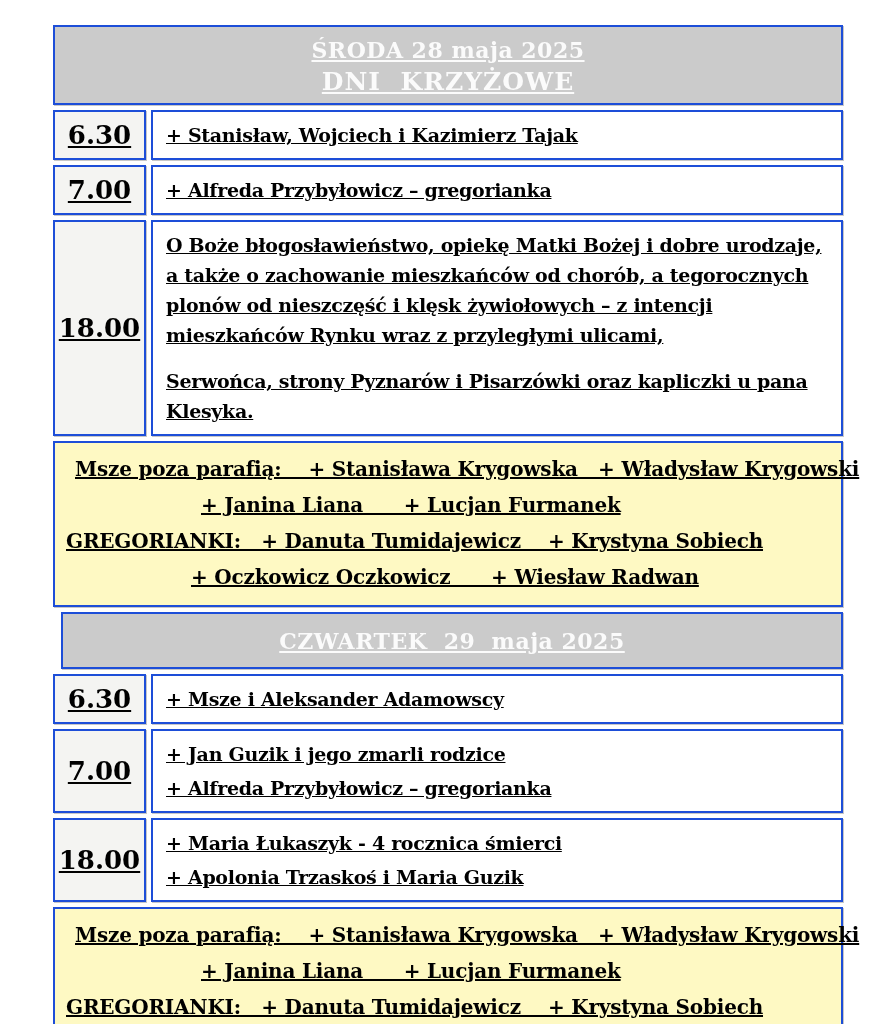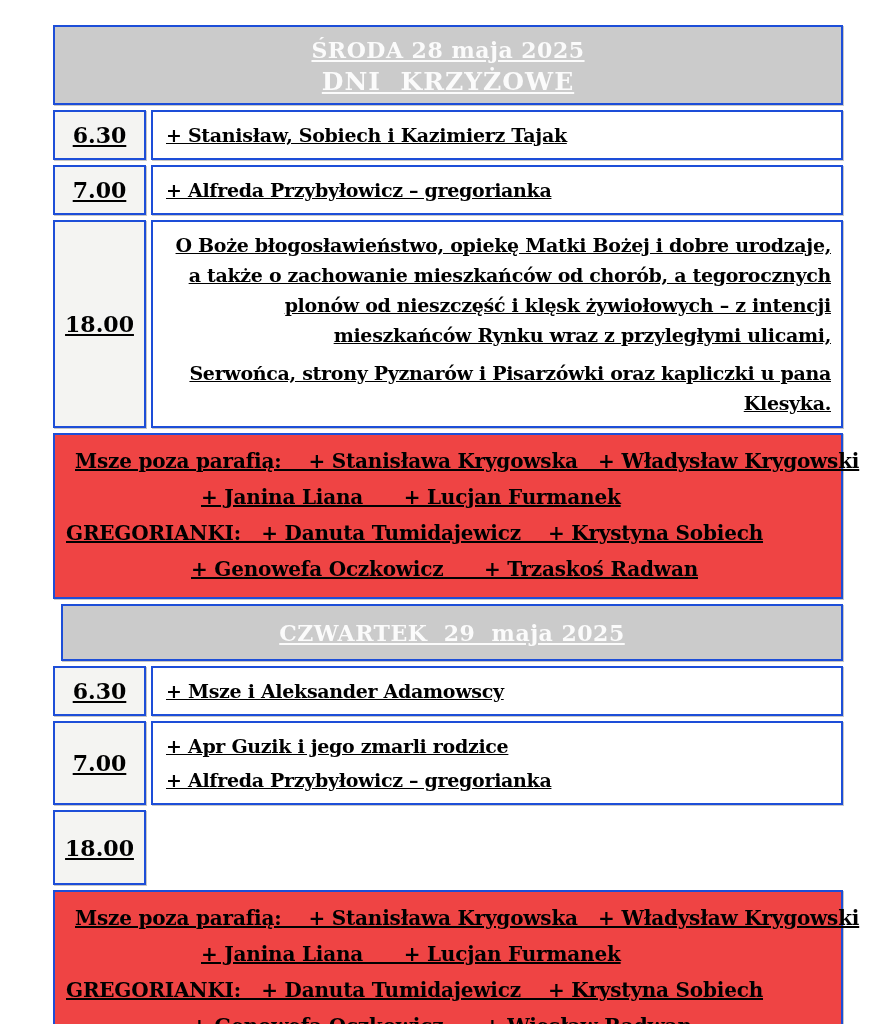--- a/index.html
+++ b/index.html
@@ -54,46 +54,46 @@
     line-height: 29px;
     letter-spacing: 1px;
     white-space: pre;
   }
   
   .time {
     background: #f4f4f2;
     display: flex;
     align-items: center;
     justify-content: center;
-    font-size: 22px;
+    font-size: 26px;
   }
   
   .intent {
     background: #ffffff;
     display: flex;
     flex-direction: column;
     justify-content: center;
     padding: 6px 10px 6px 13px;
     font-size: 19px;
     line-height: 30px;
     letter-spacing: -0.3px;
   }
   .intent .p { margin: 2px 0; }
-  .intent .p.gap { margin-top: 6px; }
+  .intent .p.gap { margin-top: 14px; }
   .h43 { min-height: 43px; }
   .h42 { min-height: 42px; }
-  .h201 { min-height: 201px; text-align: right; }
+  .h201 { min-height: 201px; }
   .h73 { min-height: 73px; }
   .h75 { min-height: 75px; }
   .h148 { min-height: 148px; }
   .h152 { min-height: 152px; }
   
   .block {
     grid-column: 1 / -1;
-    background: #ef4444;
+    background: #fef9c3;
     font-size: 20px;
     line-height: 36px;
     letter-spacing: -0.2px;
     padding: 8px 4px 10px 4px;
     display: flex;
     flex-direction: column;
     justify-content: center;
   }
   .block .line { white-space: pre; }
   .block .line:nth-child(1) { padding-left: 16px; }
@@ -107,57 +107,61 @@
 <div class="sheet">
   <div class="grid">
 
     <div class="cell band two">
       <div class="t1">ŚRODA 28 maja 2025</div>
       <div class="t2">DNI  KRZYŻOWE</div>
     </div>
 
     <div class="cell time h43">6.30</div>
     <div class="cell intent h43">
-      <div class="p">+ Stanisław, Sobiech i Kazimierz Tajak</div>
+      <div class="p">+ Stanisław, Wojciech i Kazimierz Tajak</div>
     </div>
 
     <div class="cell time h42">7.00</div>
     <div class="cell intent h42">
       <div class="p">+ Alfreda Przybyłowicz – gregorianka</div>
     </div>
 
     <div class="cell time h201">18.00</div>
     <div class="cell intent h201">
       <div class="p">O Boże błogosławieństwo, opiekę Matki Bożej i dobre urodzaje, a także o zachowanie mieszkańców od chorób, a tegorocznych plonów od nieszczęść i klęsk żywiołowych – z intencji mieszkańców Rynku wraz z przyległymi ulicami,</div>
       <div class="p gap">Serwońca, strony Pyznarów i Pisarzówki oraz kapliczki u pana Klesyka.</div>
     </div>
 
     <div class="cell block h148">
       <div class="line">Msze poza parafią:    + Stanisława Krygowska   + Władysław Krygowski</div>
       <div class="line">+ Janina Liana      + Lucjan Furmanek</div>
       <div class="line">GREGORIANKI:   + Danuta Tumidajewicz    + Krystyna Sobiech</div>
-      <div class="line">+ Genowefa Oczkowicz      + Trzaskoś Radwan</div>
+      <div class="line">+ Oczkowicz Oczkowicz      + Wiesław Radwan</div>
     </div>
 
     <div class="cell band one">
       <div class="t1">CZWARTEK  29  maja 2025</div>
     </div>
 
     <div class="cell time h42">6.30</div>
     <div class="cell intent h42">
       <div class="p">+ Msze i Aleksander Adamowscy</div>
     </div>
 
     <div class="cell time h73">7.00</div>
     <div class="cell intent h73">
-      <div class="p">+ Apr Guzik i jego zmarli rodzice</div>
+      <div class="p">+ Jan Guzik i jego zmarli rodzice</div>
       <div class="p">+ Alfreda Przybyłowicz – gregorianka</div>
     </div>
 
     <div class="cell time h75">18.00</div>
+    <div class="cell intent h75">
+      <div class="p">+ Maria Łukaszyk - 4 rocznica śmierci</div>
+      <div class="p">+ Apolonia Trzaskoś i Maria Guzik</div>
+    </div>
 
     <div class="cell block h152">
       <div class="line">Msze poza parafią:    + Stanisława Krygowska   + Władysław Krygowski</div>
       <div class="line">+ Janina Liana      + Lucjan Furmanek</div>
       <div class="line">GREGORIANKI:   + Danuta Tumidajewicz    + Krystyna Sobiech</div>
       <div class="line">+ Genowefa Oczkowicz      + Wiesław Radwan</div>
     </div>
 
   </div>
 </div>

